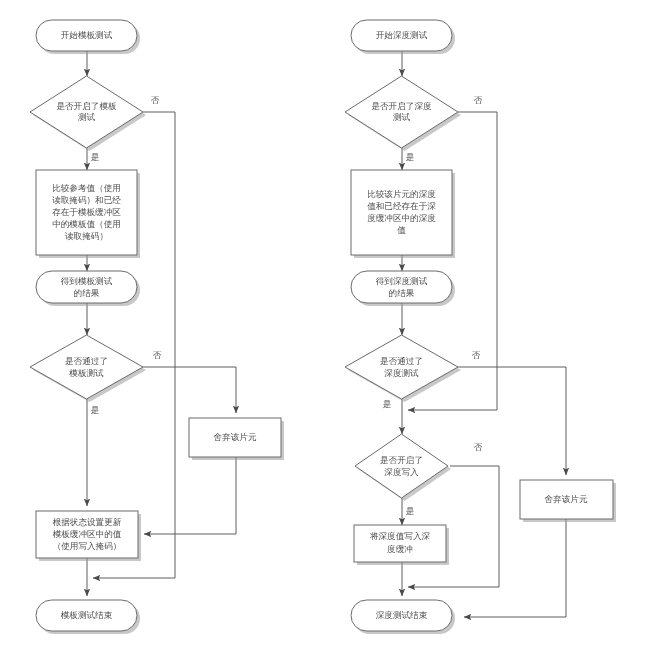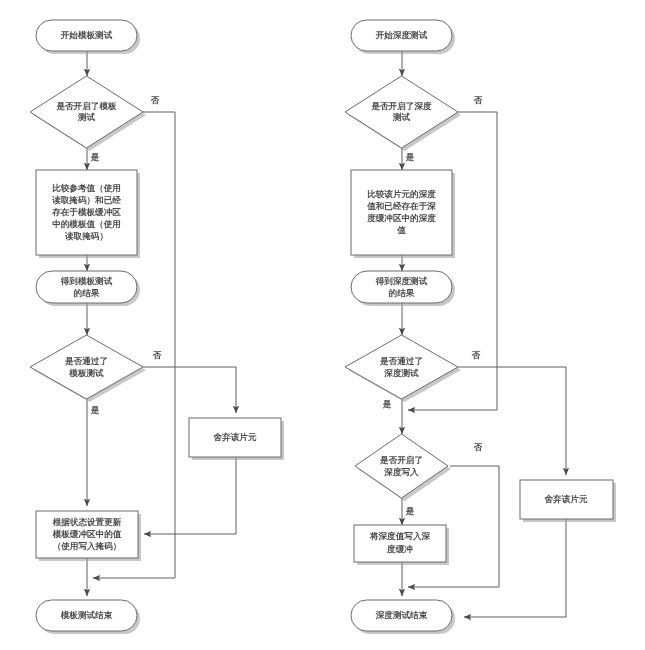--- a/index.html
+++ b/index.html
@@ -10,21 +10,20 @@
   body {
     width: 645px;
     height: 650px;
     font-family: "Liberation Sans", "DejaVu Sans", sans-serif;
     overflow: hidden;
   }
   #flowchart-root {
     position: relative;
     width: 645px;
     height: 650px;
-    font-weight: bold;
   }
   svg#flow-svg {
     display: block;
     width: 645px;
     height: 650px;
   }
   .node-shape {
     fill: #ffffff;
     stroke: #6b6b6b;
     stroke-width: 1;

